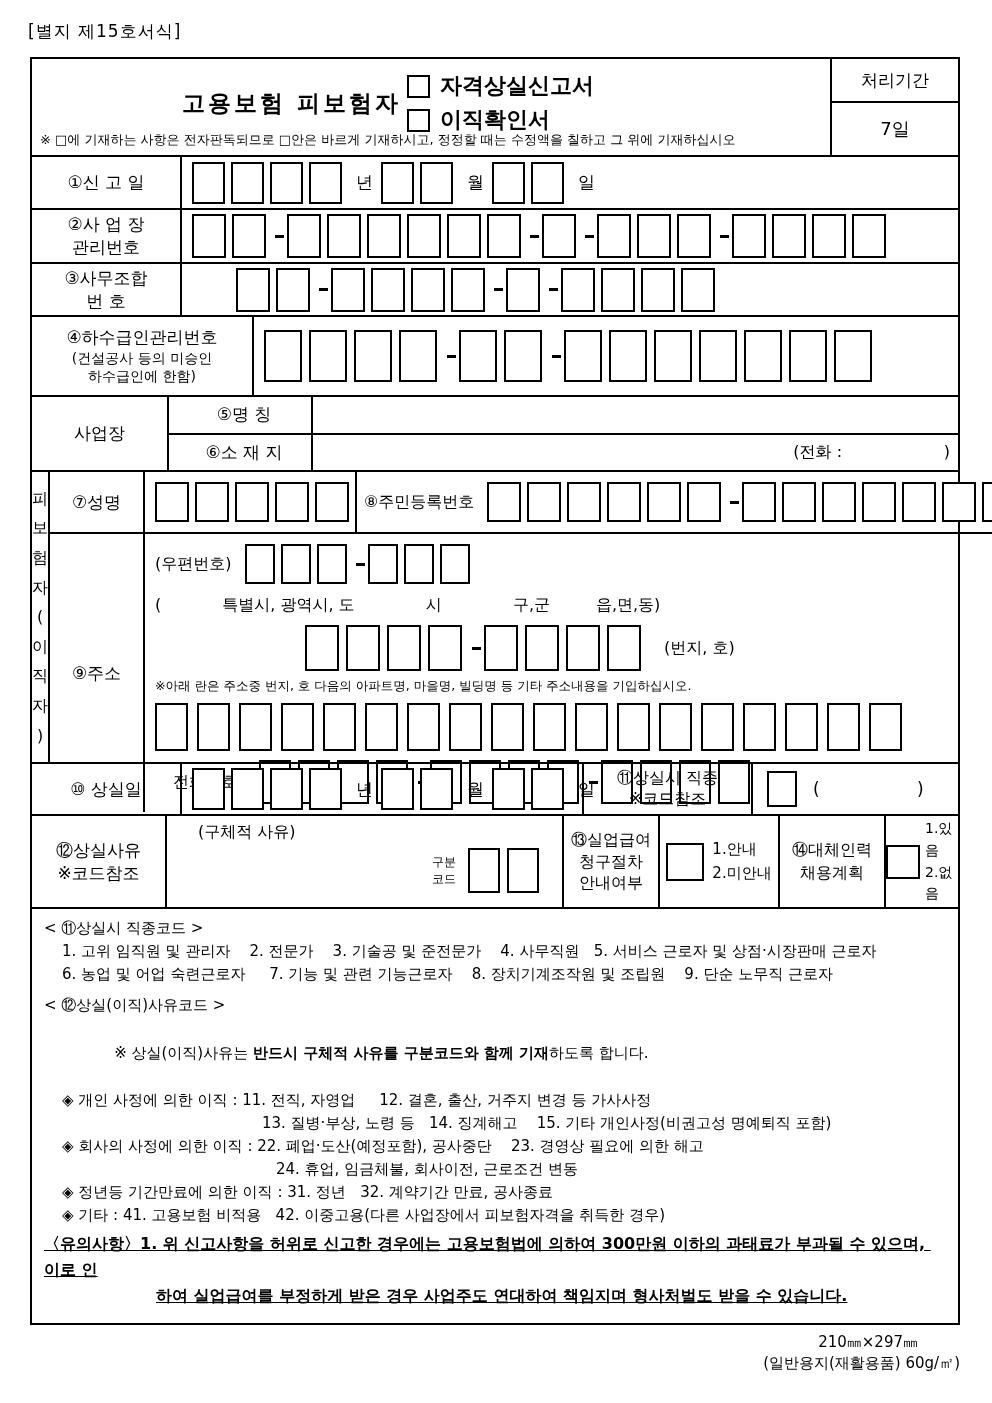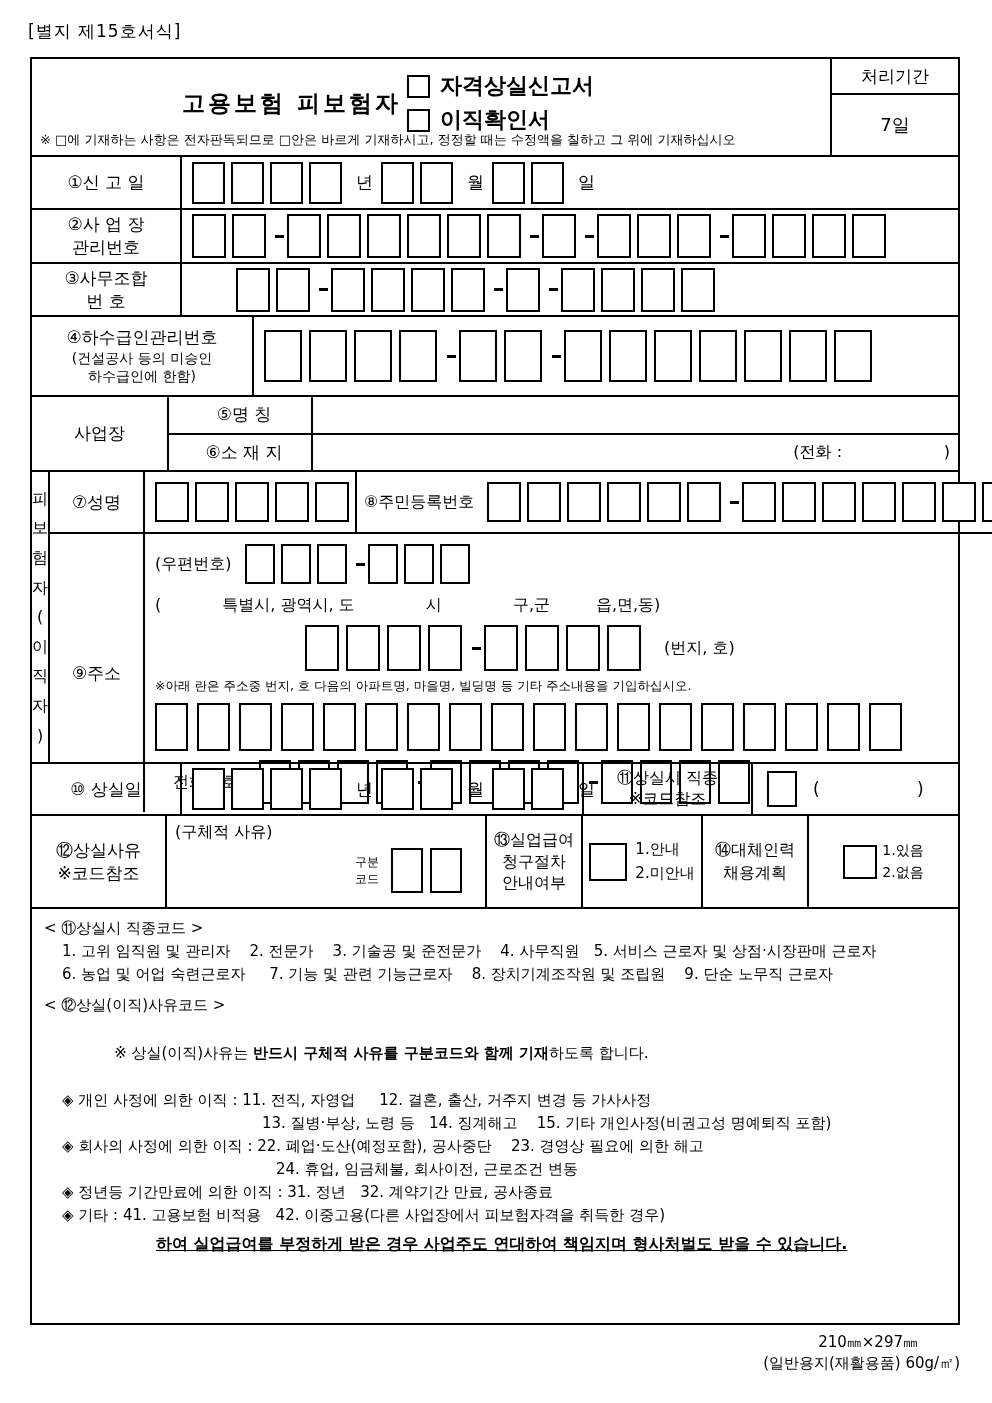--- a/index.html
+++ b/index.html
@@ -25,21 +25,21 @@
   .hdr{ height:96px; display:flex; border-top:none; }
   .hdr-main{ flex:1; position:relative; }
   .title-row{ position:absolute; top:12px; left:150px; display:flex; align-items:center; }
   .main-title{ font-size:23px; font-weight:bold; letter-spacing:3px; }
   .opt-col{ margin-left:6px; display:flex; flex-direction:column; gap:4px; }
   .opt{ display:flex; align-items:center; gap:10px; font-size:22px; font-weight:bold; }
   .chk{ border:2px solid #000; background:#fff; flex-shrink:0; }
   .chk.c24{ width:23px; height:23px; }
   .hdr-note{ position:absolute; left:8px; bottom:6px; font-size:13px; white-space:nowrap; }
   .hdr-right{ width:128px; border-left:2px solid #000; display:flex; flex-direction:column; }
-  .proc-label{ height:36px; border-bottom:2px solid #000; display:flex; align-items:center; justify-content:center; font-size:17px; }
+  .proc-label{ height:44px; border-bottom:2px solid #000; display:flex; align-items:center; justify-content:center; font-size:17px; }
   .proc-val{ flex:1; display:flex; align-items:center; justify-content:center; font-size:18px; }
   
   .r1{ height:53px; } .r2{ height:54px; } .r3{ height:53px;gap:44px; }
   .r1 .lbl,.r2 .lbl,.r3 .lbl,.r10 .lbl{ width:150px; }
   .r1 .bx,.r10 .bx{ width:33px; height:42px; margin-right:6px; }
   .r2 .bx,.r3 .bx{ width:34px; height:44px; margin-right:6px; }
   .r4{ height:80px; }
   .r4 .lbl{ width:222px; }
   .r4 .bx{ width:38px; height:52px; margin-right:7px; }
   .small-note{ font-size:14px; line-height:1.3; }
@@ -84,21 +84,21 @@
   .r10{ height:52px; }
   .r10-datecell{ width:400px; display:flex; align-items:center; padding-left:10px; }
   .c11-lbl{ width:171px; border-left:2px solid #000; border-right:2px solid #000; display:flex; flex-direction:column;
             align-items:center; justify-content:center; font-size:16px; line-height:1.3; flex-shrink:0;}
   .c11-val{ flex:1; display:flex; align-items:center; padding-left:14px; }
   .c11-val .bx{ width:30px; height:36px; }
   .c11-paren{ font-size:17px; margin-left:10px; white-space:pre; }
   
   .r12{ height:93px; }
   .c12-lbl{ width:135px; }
-  .c12-detail{ width:320px; position:relative; border-right:2px solid #000; }
+  .c12-detail{ width:374px; position:relative; border-right:2px solid #000;margin-left:23px; }
   .detail-hint{ position:absolute; top:6px; left:8px; font-size:16px; }
   .gubun-wrap{ position:absolute; bottom:14px; right:16px; display:flex; align-items:center; gap:12px; }
   .gubun-lbl{ font-size:12px; line-height:1.35; text-align:center; }
   .gubun-wrap .seq .bx{ width:32px; height:45px; margin-right:7px; }
   .c13-lbl{ width:96px; border-right:2px solid #000; display:flex; flex-direction:column; align-items:center;
             justify-content:center; font-size:16px; line-height:1.35; flex-shrink:0;}
   .c13-val{ width:120px; border-right:2px solid #000; display:flex; align-items:center; justify-content:center; gap:8px; flex-shrink:0;}
   .chk.c38{ width:38px; height:38px; }
   .chk.c34{ width:34px; height:34px; }
   .optcol{ display:flex; flex-direction:column; font-size:15px; line-height:1.55; }
@@ -471,20 +471,21 @@
         <span>※ 상실(이직)사유는 </span><b>반드시 구체적 사유를 구분코드와 함께 기재</b><span>하도록 합니다.</span>
       </div>
       <div class="code-line ind1">◈ 개인 사정에 의한 이직 : 11. 전직, 자영업     12. 결혼, 출산, 거주지 변경 등 가사사정</div>
       <div class="code-line ind-personal2">13. 질병·부상, 노령 등   14. 징계해고    15. 기타 개인사정(비권고성 명예퇴직 포함)</div>
       <div class="code-line ind1">◈ 회사의 사정에 의한 이직 : 22. 폐업·도산(예정포함), 공사중단    23. 경영상 필요에 의한 해고</div>
       <div class="code-line ind-company2">24. 휴업, 임금체불, 회사이전, 근로조건 변동</div>
       <div class="code-line ind1">◈ 정년등 기간만료에 의한 이직 : 31. 정년   32. 계약기간 만료, 공사종료</div>
       <div class="code-line ind1">◈ 기타 : 41. 고용보험 비적용   42. 이중고용(다른 사업장에서 피보험자격을 취득한 경우)</div>
 
       <div class="notice">
+        <div class="code-line">〈유의사항〉1. 위 신고사항을 허위로 신고한 경우에는 고용보험법에 의하여 300만원 이하의 과태료가 부과될 수 있으며, 이로 인</div>
         <div class="code-line n2">하여 실업급여를 부정하게 받은 경우 사업주도 연대하여 책임지며 형사처벌도 받을 수 있습니다.</div>
 
       </div>
     </div>
 
   </div>
 
   <div class="footer">
     <div class="size">210㎜×297㎜</div>
     <div>(일반용지(재활용품) 60g/㎡)</div>

